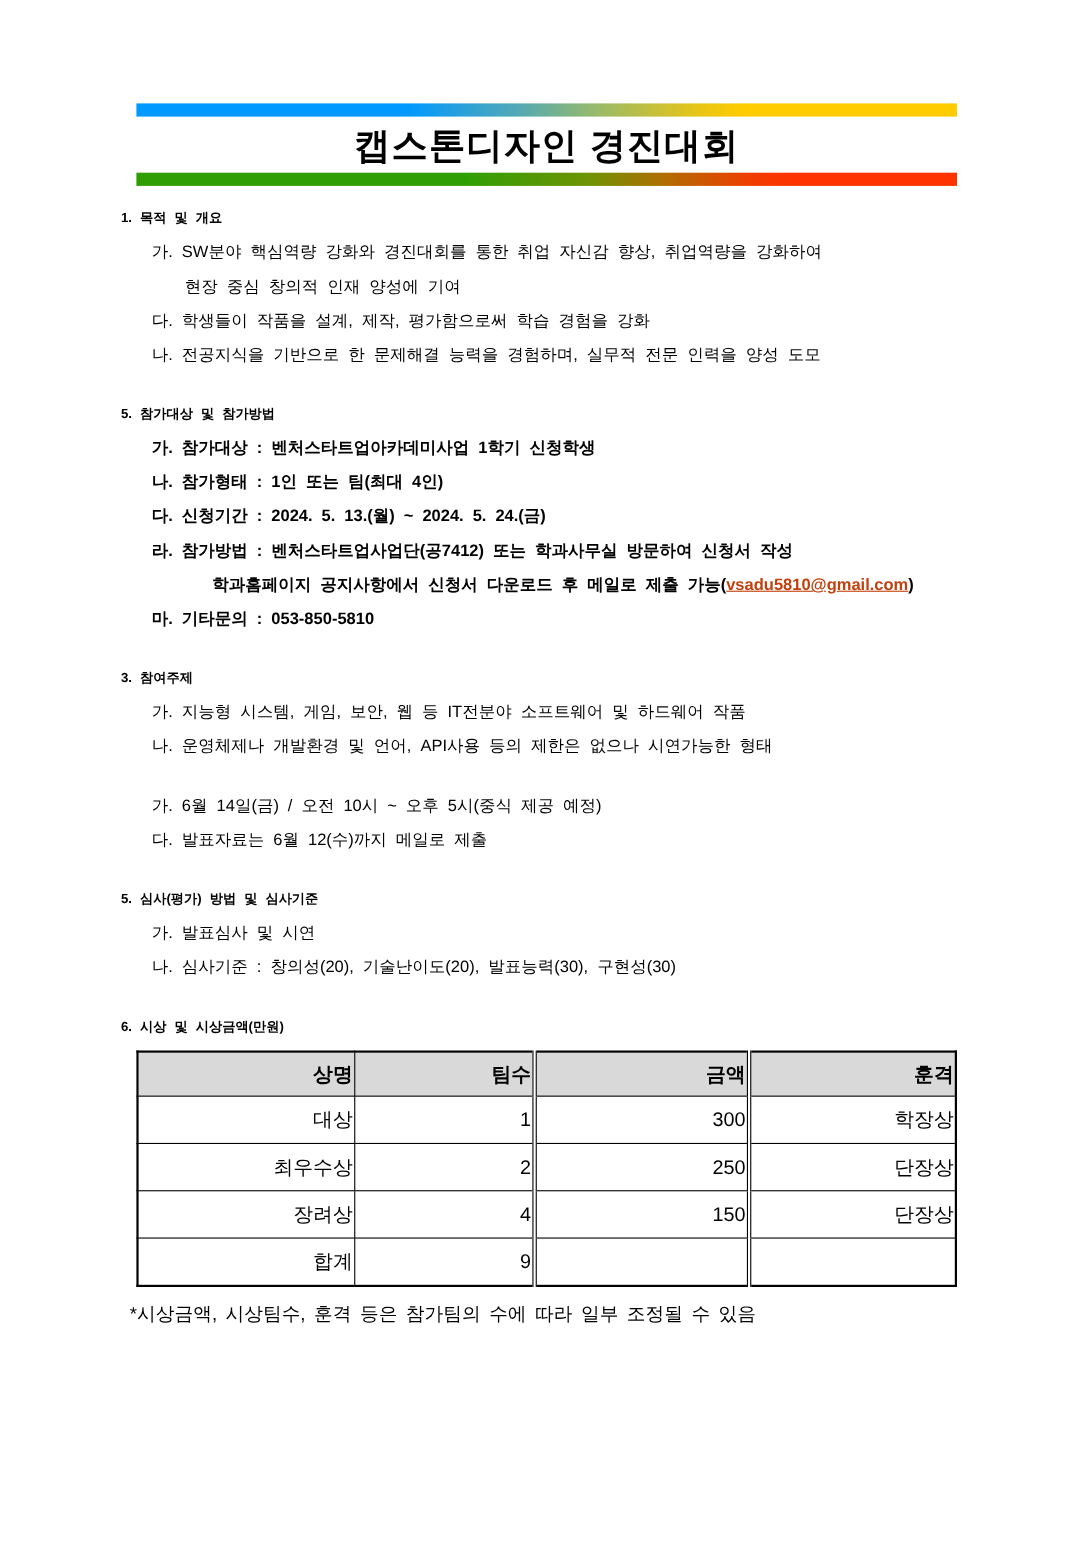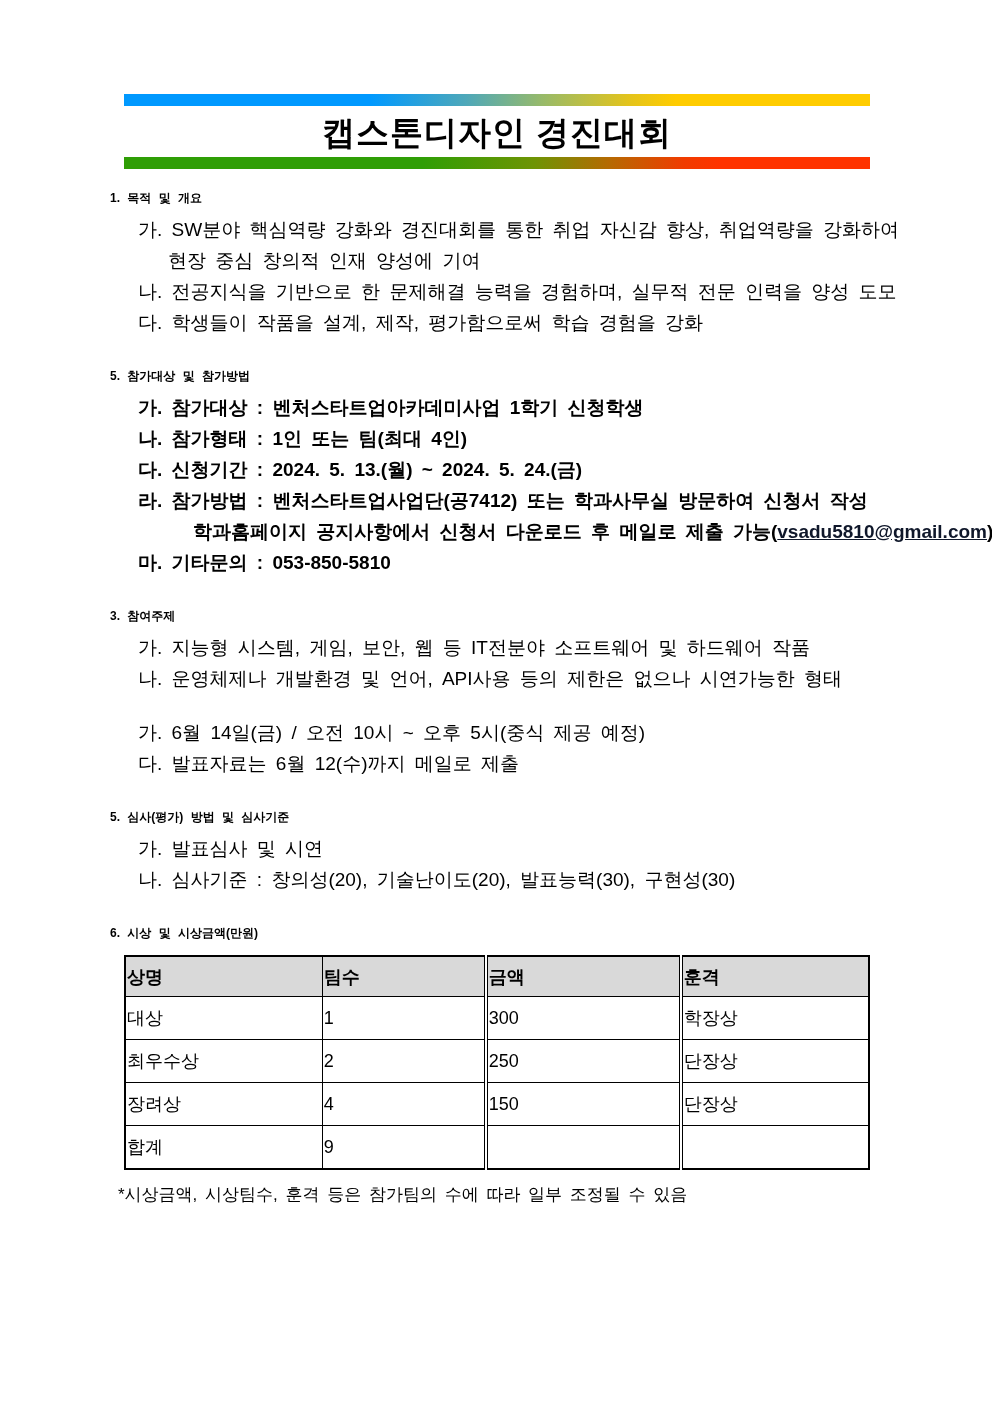--- a/index.html
+++ b/index.html
@@ -35,38 +35,38 @@
     line-height: 45px; letter-spacing: 1px;
     white-space: nowrap;
   }
   .section { margin-top: 23px; }
   .heading {
     font-size: 12px; font-weight: bold;
     line-height: 31px; word-spacing: 4px;
     white-space: nowrap;
   }
   .line {
-    font-size: 19px; line-height: 31px;
+    font-size: 15px; line-height: 31px;
     padding-left: 28px; word-spacing: 4px;
     white-space: nowrap;
   }
   .line.wrap1 { padding-left: 58px; }
   .line.wrap2 { padding-left: 83px; }
   .bold { font-weight: bold; }
   .email {
-    color: #0f172a; text-decoration: underline;
+    color: #c2410c; text-decoration: underline;
     font-weight: bold; cursor: pointer;
   }
   .award-table {
     margin-left: 14px; margin-top: 6px;
     width: 746px;
     border-collapse: collapse;
     table-layout: fixed;
     border: 2px solid #000;
-    text-align: left;
+    text-align: right;
   }
   .award-table th, .award-table td {
     border: 1.5px solid #000;
     font-size: 18px;
     overflow: hidden;
   }
   .award-table th {
     background: #D9D9D9;
     font-weight: bold;
     height: 37px;
@@ -92,22 +92,22 @@
   <div class="title-block">
     <div class="title-line">캡스톤디자인 경진대회</div>
   </div>
 
   <div class="band bottom-band"></div>
 
   <div class="section" style="margin-top:14px;">
     <div class="heading">1. 목적 및 개요</div>
     <div class="line">가. SW분야 핵심역량 강화와 경진대회를 통한 취업 자신감 향상, 취업역량을 강화하여</div>
     <div class="line wrap1">현장 중심 창의적 인재 양성에 기여</div>
+    <div class="line">다. 학생들이 작품을 설계, 제작, 평가함으로써 학습 경험을 강화</div>
     <div class="line">나. 전공지식을 기반으로 한 문제해결 능력을 경험하며, 실무적 전문 인력을 양성 도모</div>
-    <div class="line">다. 학생들이 작품을 설계, 제작, 평가함으로써 학습 경험을 강화</div>
   </div>
 
   <div class="section">
     <div class="heading">5. 참가대상 및 참가방법</div>
     <div class="line bold">가. 참가대상 : 벤처스타트업아카데미사업 1학기 신청학생</div>
     <div class="line bold">나. 참가형태 : 1인 또는 팀(최대 4인)</div>
     <div class="line bold">다. 신청기간 : 2024. 5. 13.(월) ~ 2024. 5. 24.(금)</div>
     <div class="line bold">라. 참가방법 : 벤처스타트업사업단(공7412) 또는 학과사무실 방문하여 신청서 작성</div>
     <div class="line wrap2 bold"><span>학과홈페이지 공지사항에서 신청서 다운로드 후 메일로 제출 가능(</span><a class="email">vsadu5810@gmail.com</a><span>)</span></div>
     <div class="line bold">마. 기타문의 : 053-850-5810</div>

